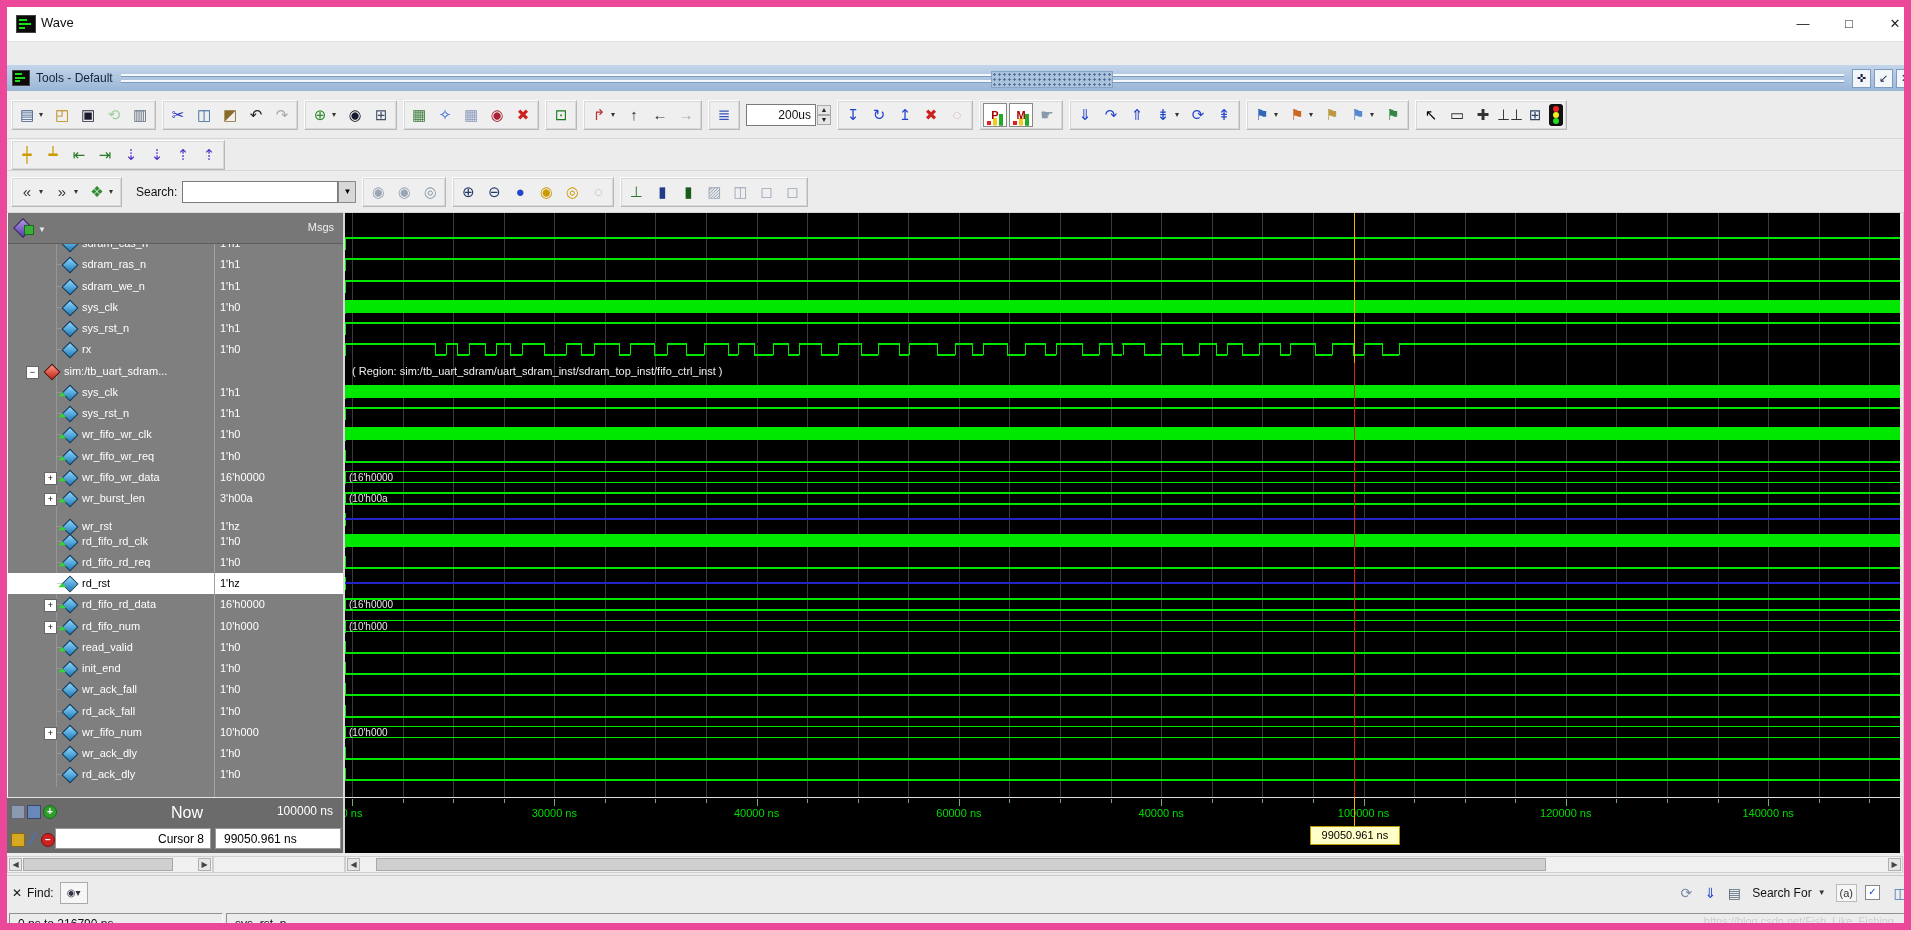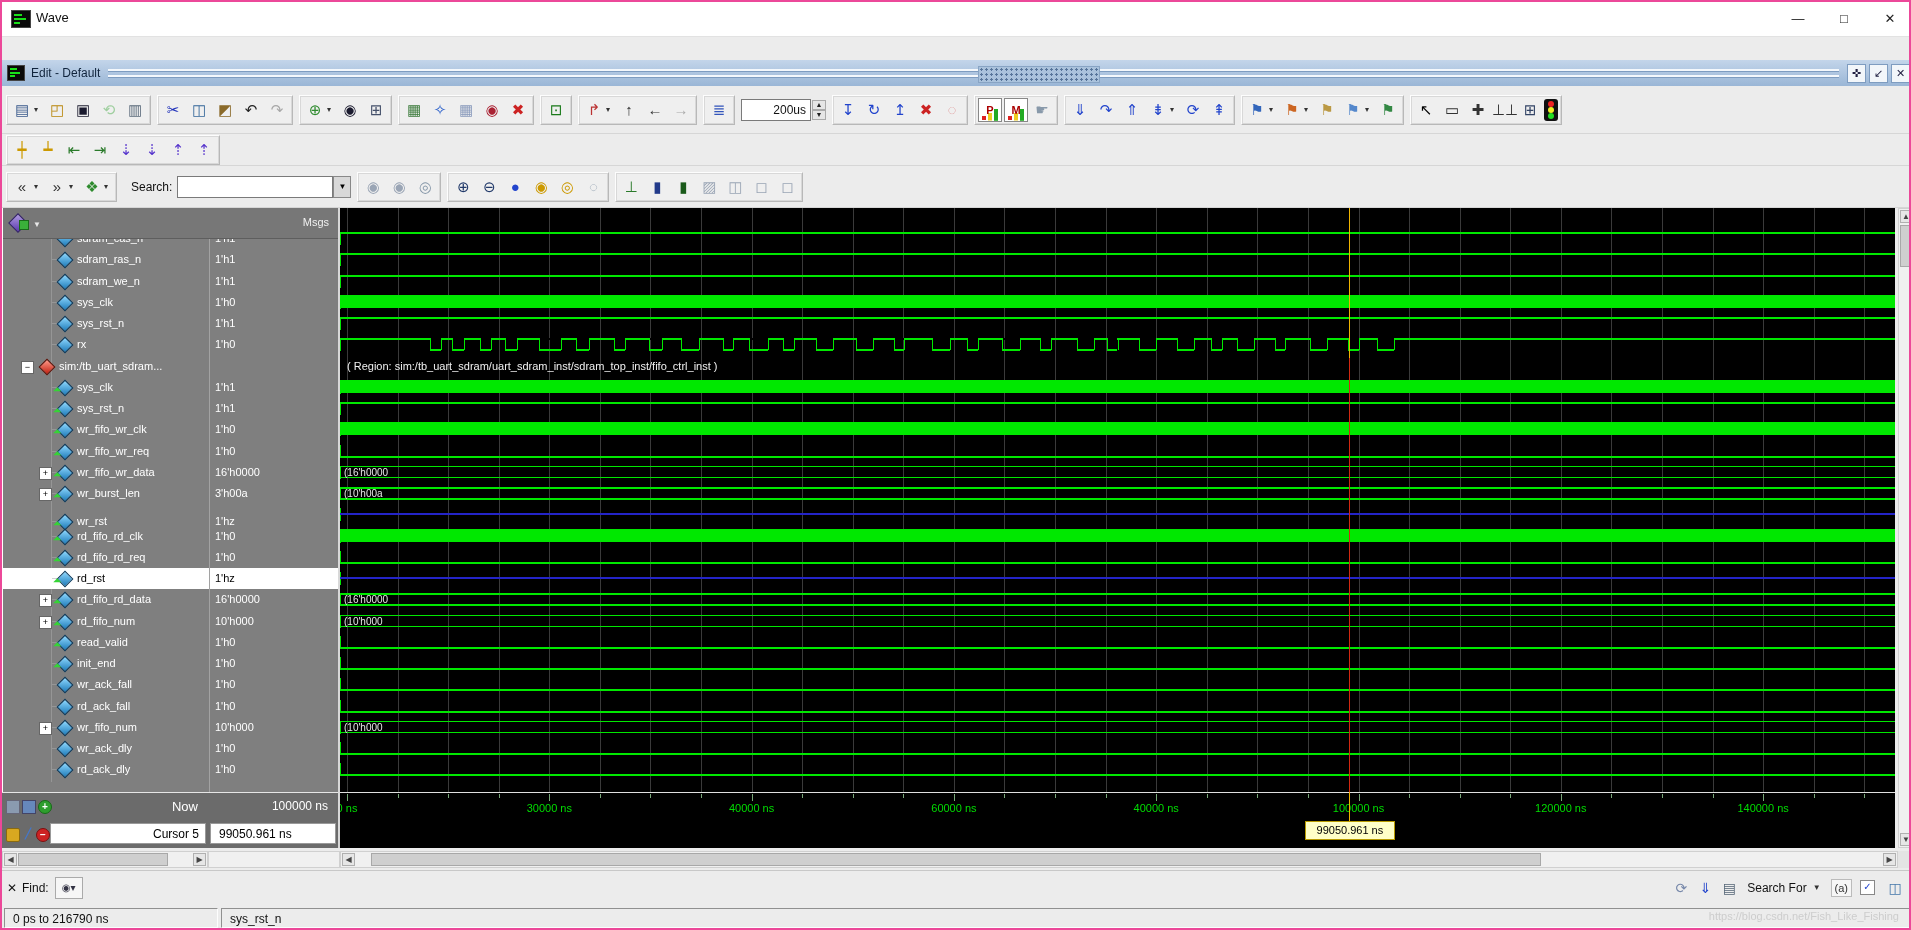--- a/index.html
+++ b/index.html
@@ -1,17 +1,17 @@
 <!DOCTYPE html>
 <html><head>
 <meta charset="utf-8">
 <style>
   html,body{margin:0;padding:0;background:#555;}
   #win{position:relative;width:1911px;height:930px;background:#ececec;font-family:"Liberation Sans",sans-serif;
-       border:2px solid #ec4899;box-sizing:border-box;overflow:hidden;padding-left:16px;}
+       border:7px solid #ec4899;box-sizing:border-box;overflow:hidden;padding-left:16px;}
   .abs{position:absolute;}
   
   #titlebar{left:0;top:0;width:1911px;height:34px;background:#ffffff;border-bottom:1px solid #e2e2e2;}
   #app-icon{left:9px;top:8px;width:18px;height:16px;background:#0a0a0a;border:1px solid #444;}
   #app-icon i{position:absolute;left:2px;height:2px;background:#19e019;}
   #title-text{left:34px;top:8px;font-size:13px;color:#111;}
   .wctl{top:0;width:46px;height:33px;text-align:center;line-height:33px;font-size:13px;color:#222;cursor:default;}
   
   #menubar{left:0;top:34px;width:1911px;height:24px;background:#f6f6f6;border-bottom:1px solid #ddd;display:flex;align-items:center;padding-left:4px;box-sizing:border-box;}
   .menu-item{padding:3px 9px;font-size:13px;color:#111;}
@@ -60,21 +60,21 @@
   .stub{position:absolute;left:49px;top:10px;width:8px;height:1px;background:#aaa;opacity:.55;}
   .dia{position:absolute;left:56px;top:5px;width:10px;height:10px;transform:rotate(45deg);background:linear-gradient(135deg,#8ed8ff,#1d7ab8);border:1px solid #0c3a5c;}
   .dia.red{left:38px;background:linear-gradient(135deg,#ff9a8a,#c02010);border-color:#601006;}
   .dia.io::after{content:"";position:absolute;left:-5px;top:6px;width:0;height:0;border:4px solid transparent;border-right-color:#35d435;transform:rotate(45deg);}
   .exp{position:absolute;left:36px;top:5px;width:11px;height:11px;background:#fff;border:1px solid #666;color:#000;font-size:9px;line-height:10px;text-align:center;}
   .exp.g{left:18px;}
   .gname{position:absolute;left:56px;top:4px;white-space:nowrap;}
   
   #blpanel{left:0;top:790px;width:336px;height:56px;background:#6b6b6b;border-top:1px solid #e6e6e6;box-sizing:border-box;}
   .blrow{position:absolute;left:0;width:336px;height:28px;}
-  .bl-label{position:absolute;right:140px;top:6px;font-size:13px;color:#fff;}
+  .bl-label{position:absolute;right:140px;top:6px;font-size:16px;color:#fff;}
   .wbox{background:#fff;border:1px solid #999;color:#000 !important;}
   #cursor-name-box{position:absolute;left:48px;top:2px;width:156px;height:21px;font-size:12px;text-align:right;line-height:21px;padding-right:6px;box-sizing:border-box;}
   #cursor-val-box{position:absolute;left:208px;top:2px;width:126px;height:21px;font-size:12px;line-height:21px;padding-left:8px;box-sizing:border-box;}
   #now-val{position:absolute;right:10px;top:6px;font-size:12px;color:#fff;}
   .mini{position:absolute;width:12px;height:12px;font-size:10px;line-height:12px;text-align:center;top:7px;}
   .circ{border-radius:50%;color:#fff;font-weight:bold;font-size:10px;}
   .lockic{background:#d8a820;border:1px solid #8a6a10;border-radius:2px;}
   
   #splitter{left:336px;top:206px;width:2px;height:640px;background:#d8d8d8;}
   #canvas{left:338px;top:206px;width:1555px;height:640px;background:#000;overflow:hidden;}
@@ -136,21 +136,21 @@
       </div>
   </div>
 
 
   <div id="paneheader" class="abs">
     <div id="pane-icon">
         <i style="top:2px;width:7px"></i>
         <i style="top:6px;width:10px"></i>
         <i style="top:9px;width:5px"></i>
       </div>
-    <div id="pane-title">Edit - Default</div>
+    <div id="pane-title">Tools - Default</div>
     <div id="sash">
         <div id="sash-grip"></div>
       </div>
     <div id="pane-btns" style="display:flex;">
         <div class="pane-btn">✜</div>
         <div class="pane-btn">↙</div>
         <div class="pane-btn">✕</div>
       </div>
   </div>
 
@@ -635,21 +635,21 @@
       <span class="mini" style="left:4px;color:#fff;background:#8a9ab0;border:1px solid #667;"></span>
       <span class="mini" style="left:20px;color:#fff;background:#6688bb;border:1px solid #446;"></span>
       <span class="mini circ" style="left:36px;background:#2e9e2e;border:1px solid #176a17;">+</span>
       <span class="bl-label">Now</span>
       <span id="now-val">100000 ns</span>
     </div>
     <div class="blrow" style="top:28px;">
       <span class="mini lockic" style="left:4px;"></span>
       <span class="mini" style="left:20px;color:#4477cc;font-weight:bold;">╱</span>
       <span class="mini circ" style="left:34px;background:#cc2222;border:1px solid #7a1010;">−</span>
-      <span id="cursor-name-box" class="wbox">Cursor 5</span>
+      <span id="cursor-name-box" class="wbox">Cursor 8</span>
       <span id="cursor-val-box" class="wbox">99050.961 ns</span>
     </div>
   </div>
 
   <div id="splitter" class="abs"></div>
   <div id="canvas" class="abs">
     <div class="grid" style="left: 7px;"></div>
       <div class="grid" style="left: 57.575px;"></div>
       <div class="grid" style="left: 108.15px;"></div>
       <div class="grid" style="left: 158.725px;"></div>

